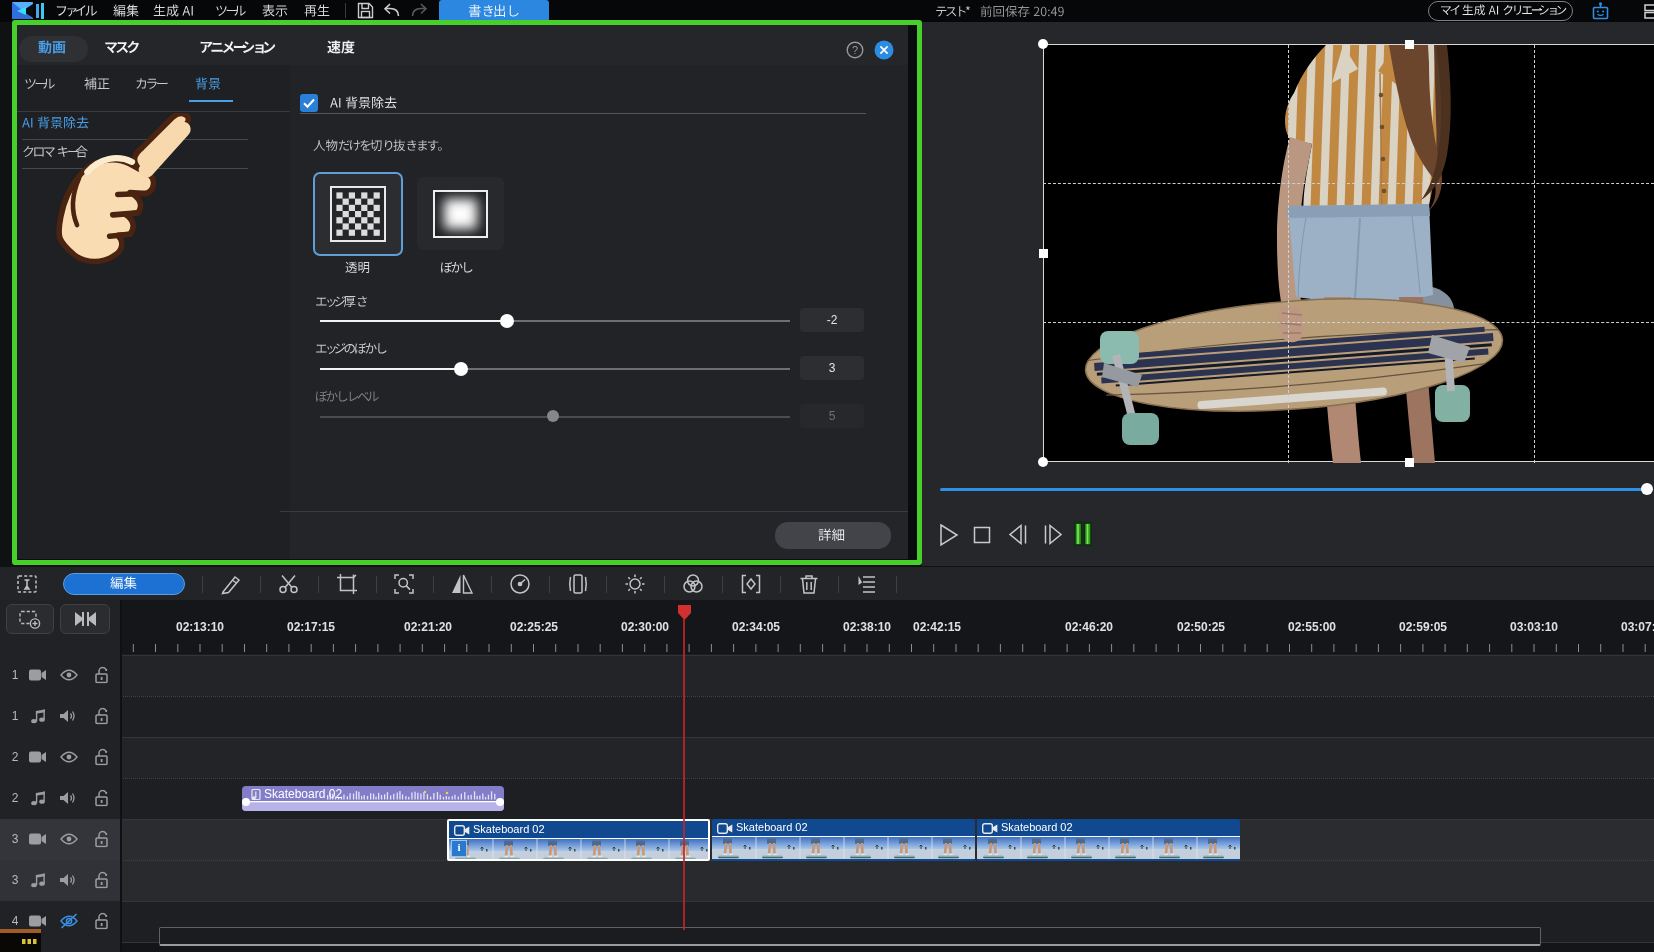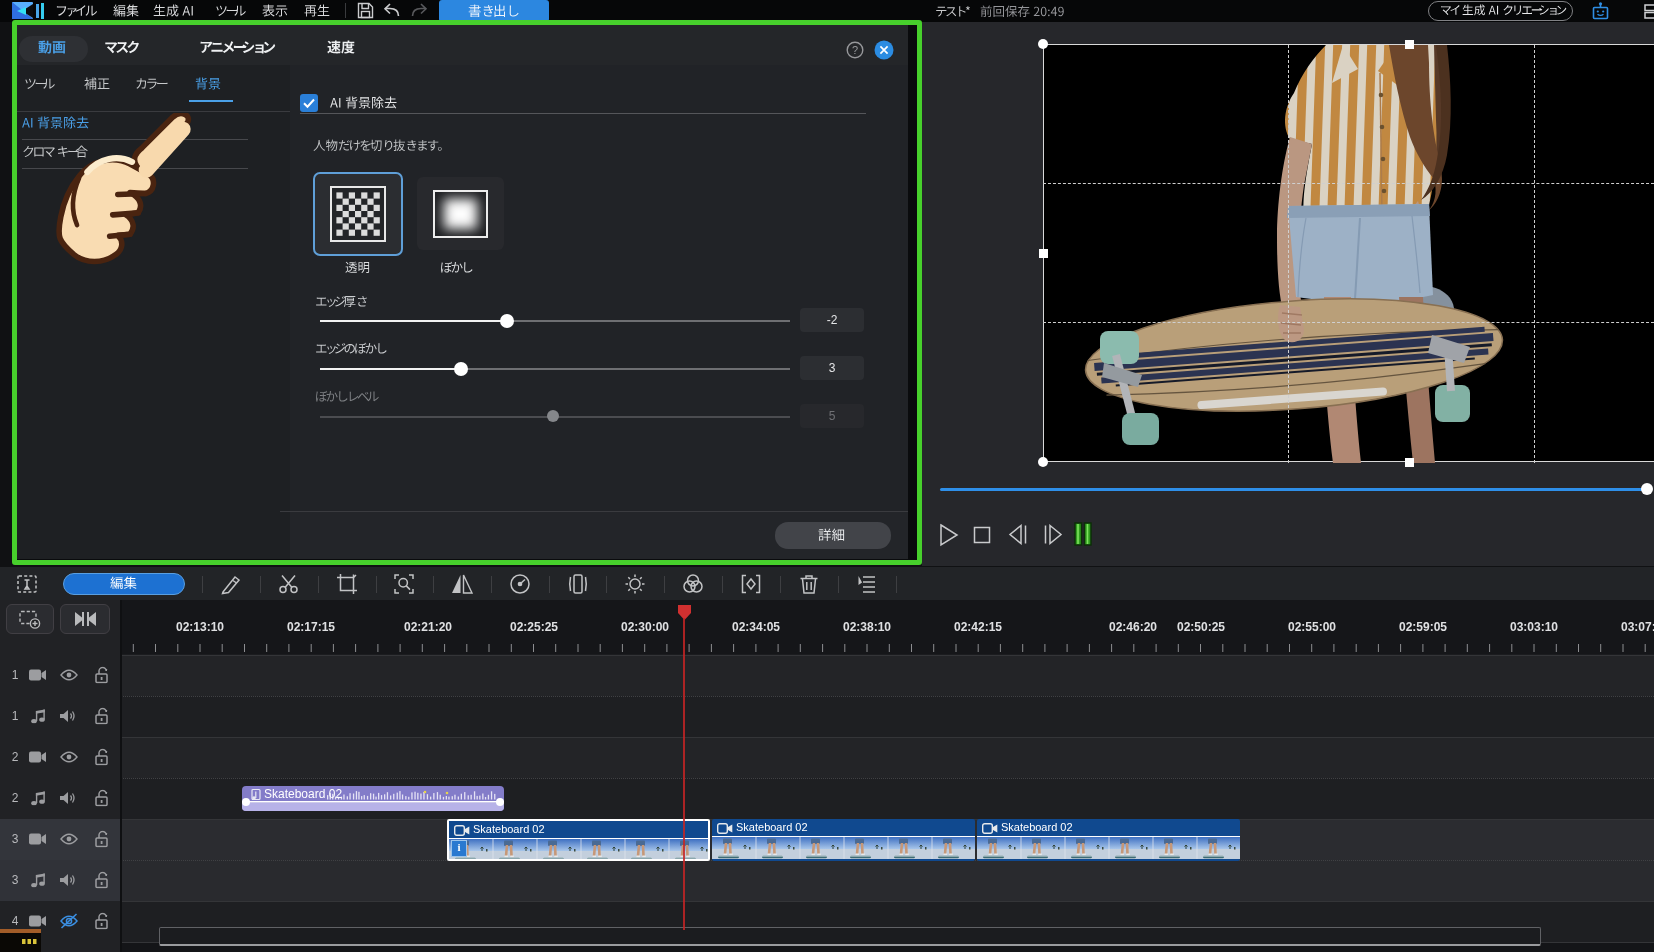--- a/index.html
+++ b/index.html
@@ -453,22 +453,22 @@
 
 <div class="abs" id="timeline">
   <div id="ruler">
       <div class="rl" style="left:33px">02:13:10</div>
       <div class="rl" style="left:144px">02:17:15</div>
       <div class="rl" style="left:261px">02:21:20</div>
       <div class="rl" style="left:367px">02:25:25</div>
       <div class="rl" style="left:478px">02:30:00</div>
       <div class="rl" style="left:589px">02:34:05</div>
       <div class="rl" style="left:700px">02:38:10</div>
-      <div class="rl" style="left:811px">02:42:15</div>
-      <div class="rl" style="left:966px">02:46:20</div>
+      <div class="rl" style="left:770px">02:42:15</div>
+      <div class="rl" style="left:922px">02:46:20</div>
       <div class="rl" style="left:1034px">02:50:25</div>
       <div class="rl" style="left:1145px">02:55:00</div>
       <div class="rl" style="left:1256px">02:59:05</div>
       <div class="rl" style="left:1367px">03:03:10</div>
       <div class="rl" style="left:1478px">03:07:15</div>
       <svg style="position:absolute;left:0;top:0" width="1532" height="54" viewBox="0 0 1532 54">
         <path d="M11.3 44 V52 M33.5 44 V52 M55.8 44 V52 M78.0 44 V52 M100.2 44 V52 M122.5 44 V52 M144.7 44 V52 M166.9 44 V52 M189.2 44 V52 M211.4 44 V52 M233.6 44 V52 M255.9 44 V52 M278.1 44 V52 M300.3 44 V52 M322.6 44 V52 M344.8 44 V52 M367.0 44 V52 M389.3 44 V52 M411.5 44 V52 M433.7 44 V52 M456.0 44 V52 M478.2 44 V52 M500.4 44 V52 M522.7 44 V52 M544.9 44 V52 M567.1 44 V52 M589.4 44 V52 M611.6 44 V52 M633.9 44 V52 M656.1 44 V52 M678.3 44 V52 M700.6 44 V52 M722.8 44 V52 M745.0 44 V52 M767.3 44 V52 M789.5 44 V52 M811.7 44 V52 M834.0 44 V52 M856.2 44 V52 M878.4 44 V52 M900.7 44 V52 M922.9 44 V52 M945.1 44 V52 M967.4 44 V52 M989.6 44 V52 M1011.8 44 V52 M1034.1 44 V52 M1056.3 44 V52 M1078.5 44 V52 M1100.8 44 V52 M1123.0 44 V52 M1145.2 44 V52 M1167.5 44 V52 M1189.7 44 V52 M1211.9 44 V52 M1234.2 44 V52 M1256.4 44 V52 M1278.6 44 V52 M1300.9 44 V52 M1323.1 44 V52 M1345.3 44 V52 M1367.6 44 V52 M1389.8 44 V52 M1412.0 44 V52 M1434.3 44 V52 M1456.5 44 V52 M1478.7 44 V52 M1501.0 44 V52 M1523.2 44 V52" stroke="#8d8e91" stroke-width="1"></path>
       </svg>
     </div>
   <div class="trow" style="top:54.5px;background:#232427"></div>

